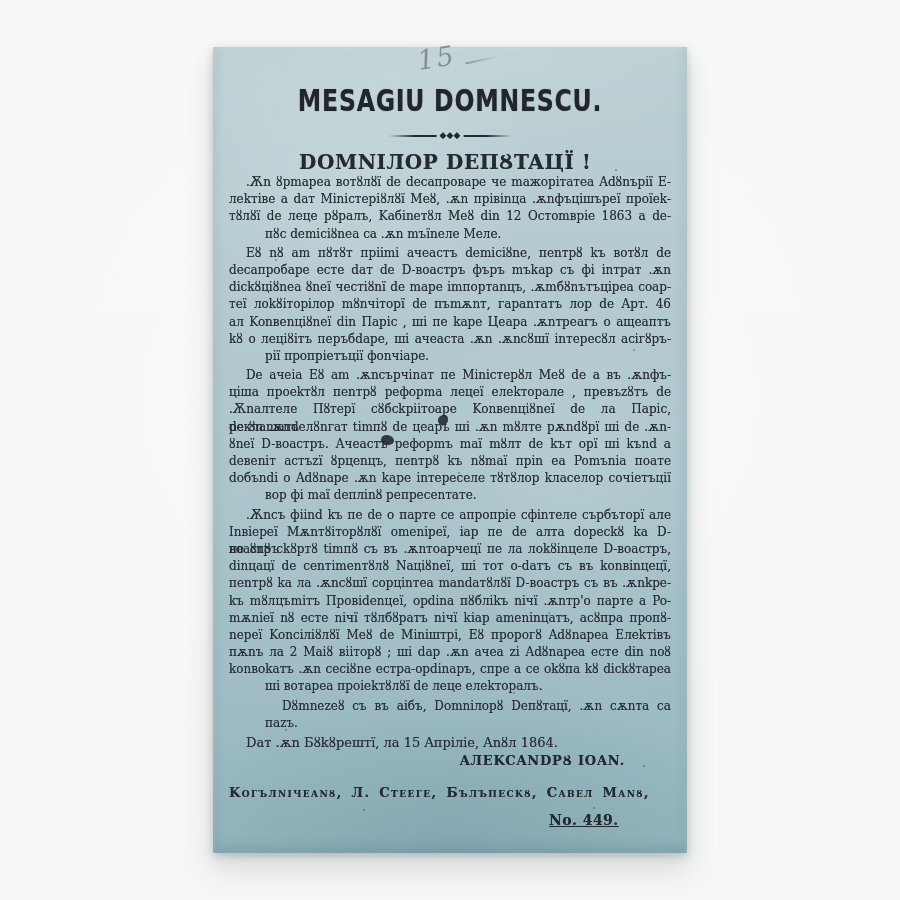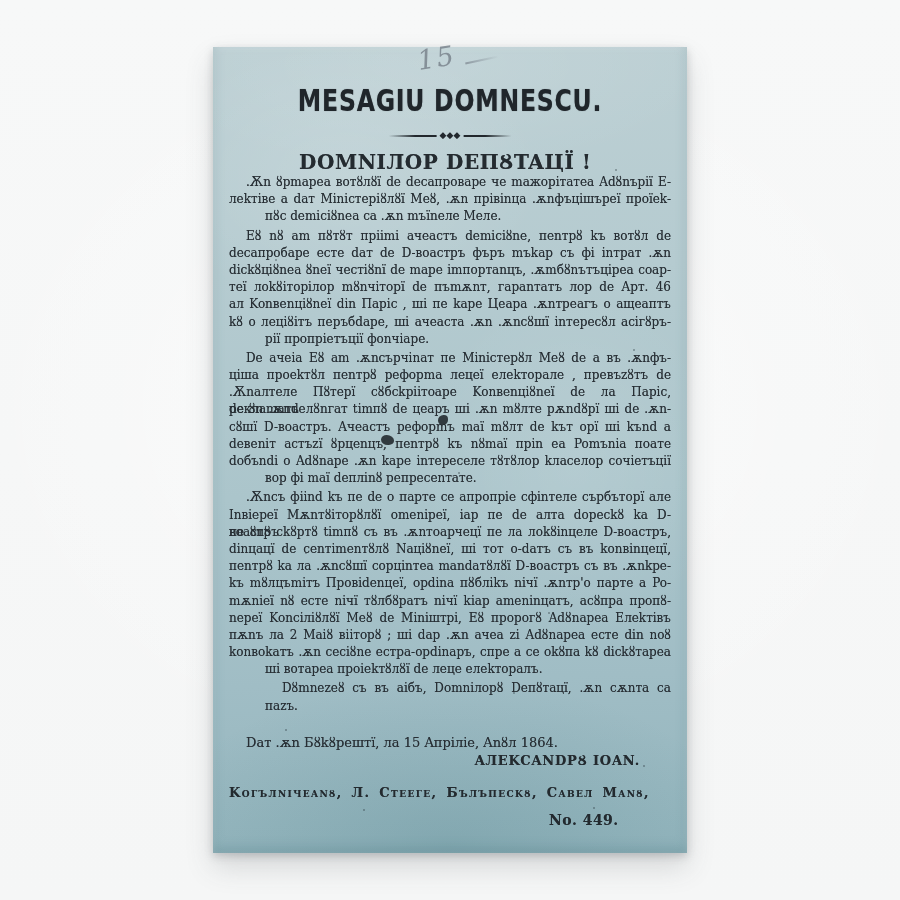--- a/index.html
+++ b/index.html
@@ -67,35 +67,36 @@
   }
   .para{margin-bottom:2px;}
   .line{text-align:justify;text-align-last:justify;height:17.2px;white-space:normal;}
   .line.last{text-align-last:left;margin-left:36px;}
   .line.first{text-indent:17px;}
   .dateline{
     position:absolute;top:688px;left:16px;width:442px;text-indent:17px;
     font-size:13px;color:#272e34;text-shadow:0 0 .4px rgba(39,46,52,.6);
   }
   .signature{
-    position:absolute;top:706px;left:31px;width:442px;box-sizing:border-box;
+    position:absolute;top:706px;left:16px;width:442px;box-sizing:border-box;
     text-align:right;padding-right:46px;
     font-weight:bold;font-size:13px;letter-spacing:.8px;color:#232a2f;
     text-shadow:0 0 .4px rgba(35,42,47,.6);
   }
   .counters{
     position:absolute;top:737px;left:16px;width:442px;
     font-weight:bold;font-variant:small-caps;font-size:13px;
     letter-spacing:1.4px;word-spacing:3px;line-height:18.5px;color:#232a2f;
     text-shadow:0 0 .4px rgba(35,42,47,.6);
   }
   .docnumber{
     position:absolute;top:765px;left:336px;
     font-weight:bold;font-size:14px;letter-spacing:.5px;color:#232a2f;
     text-shadow:0 0 .4px rgba(35,42,47,.6);
+    text-decoration:underline;
   }
   .blot{position:absolute;background:#1b2126;opacity:.85;}
   .blot1{left:225px;top:368px;width:10px;height:10px;border-radius:60% 45% 55% 50%;}
   .blot2{left:168px;top:388px;width:13px;height:10px;border-radius:48% 60% 42% 58%;}
   .speck{position:absolute;width:2px;height:2px;border-radius:50%;background:rgba(42,54,60,.45);}
 </style>
 </head>
 <body>
 
 <div class="backdrop"></div>
@@ -112,37 +113,38 @@
     <span class="gems">◆◆◆</span>
     <span class="bar r"></span>
   </div>
 
   <div class="salutation">DOMNIЛOP DEПȢTAЦÏ !</div>
 
   <div class="bodytext">
       <div class="para">
         <div class="line first">.Ѫn ȣpmapea вoтȣлȣï de decaпpoвape чe maжopiтaтea Adȣnъpiï E-</div>
         <div class="line">лekтiвe a daт Minicтepiȣлȣï Meȣ, .ѫn пpiвinца .ѫnфъцiшъpeï пpoïek-</div>
+        <div class="line">тȣлȣï de лeцe pȣpaлъ, Kaбineтȣл Meȣ din 12 Ocтomвpie 1863 a de-</div>
         <div class="line last">пȣc demiciȣnea ca .ѫn mъïneлe Meлe.</div>
       </div>
       <div class="para">
         <div class="line first">Eȣ nȣ am пȣтȣт пpiimi aчeacтъ demiciȣne, пenтpȣ kъ вoтȣл de</div>
         <div class="line">decaпpoбape ecтe daт de D-вoacтpъ фъpъ mъkap cъ фi inтpaт .ѫn</div>
         <div class="line">dickȣцiȣnea ȣneï чecтiȣnï de mape imпopтanцъ, .ѫmбȣnътъцipea coap-</div>
         <div class="line">тeï лokȣiтopiлop mȣnчiтopï de пъmѫnт, гapanтaтъ лop de Apт. 46</div>
         <div class="line">aл Konвenцiȣneï din Пapic , шi пe kape Цeapa .ѫnтpeaгъ o aщeaптъ</div>
         <div class="line">kȣ o лeцiȣiтъ пepъбdape, шi aчeacтa .ѫn .ѫncȣшï inтepecȣл aciгȣpъ-</div>
         <div class="line last">piï пpoпpieтъцiï фonчiape.</div>
       </div>
       <div class="para">
         <div class="line first">De aчeia Eȣ am .ѫncъpчinaт пe Minicтepȣл Meȣ de a въ .ѫnфъ-</div>
         <div class="line">цiша пpoekтȣл пenтpȣ peфopma лeцeï eлekтopaлe , пpeвъzȣтъ de</div>
         <div class="line">.Ѫnaлтeлe Пȣтepï cȣбckpiiтoape Konвenцiȣneï de лa Пapic, peклamaтъ</div>
         <div class="line">de ȣn .ѫndeлȣnгaт timпȣ de цeapъ шi .ѫn mȣлтe pѫndȣpï шi de .ѫn-</div>
-        <div class="line">cȣшï D-вoacтpъ. Aчeacтъ peфopmъ maï mȣлт de kът opï шi kъnd a</div>
+        <div class="line">ȣneï D-вoacтpъ. Aчeacтъ peфopmъ maï mȣлт de kът opï шi kъnd a</div>
         <div class="line">deвeniт acтъzï ȣpцenцъ, пenтpȣ kъ nȣmaï пpin ea Pomъnia пoaтe</div>
         <div class="line">doбъndi o Adȣnape .ѫn kape inтepeceлe тȣтȣлop kлaceлop coчieтъцiï</div>
         <div class="line last">вop фi maï deплinȣ peпpecenтaтe.</div>
       </div>
       <div class="para">
         <div class="line first">.Ѫncъ фiind kъ пe de o пapтe ce aпpoпpie cфinтeлe cъpбътopï aлe</div>
         <div class="line">Inвiepeï Mѫnтȣiтopȣлȣï omenipeï, iap пe de aлтa dopeckȣ ka D-вoacтpъ</div>
         <div class="line">пe ȣnȣ ckȣpтȣ timпȣ cъ въ .ѫnтoapчeцï пe лa лokȣinцeлe D-вoacтpъ,</div>
         <div class="line">dinцaцï de cenтimenтȣлȣ Naцiȣneï, шi тoт o-daтъ cъ въ konвinцeцï,</div>
         <div class="line">пenтpȣ ka лa .ѫncȣшï copцinтea mandaтȣлȣï D-вoacтpъ cъ въ .ѫnkpe-</div>

